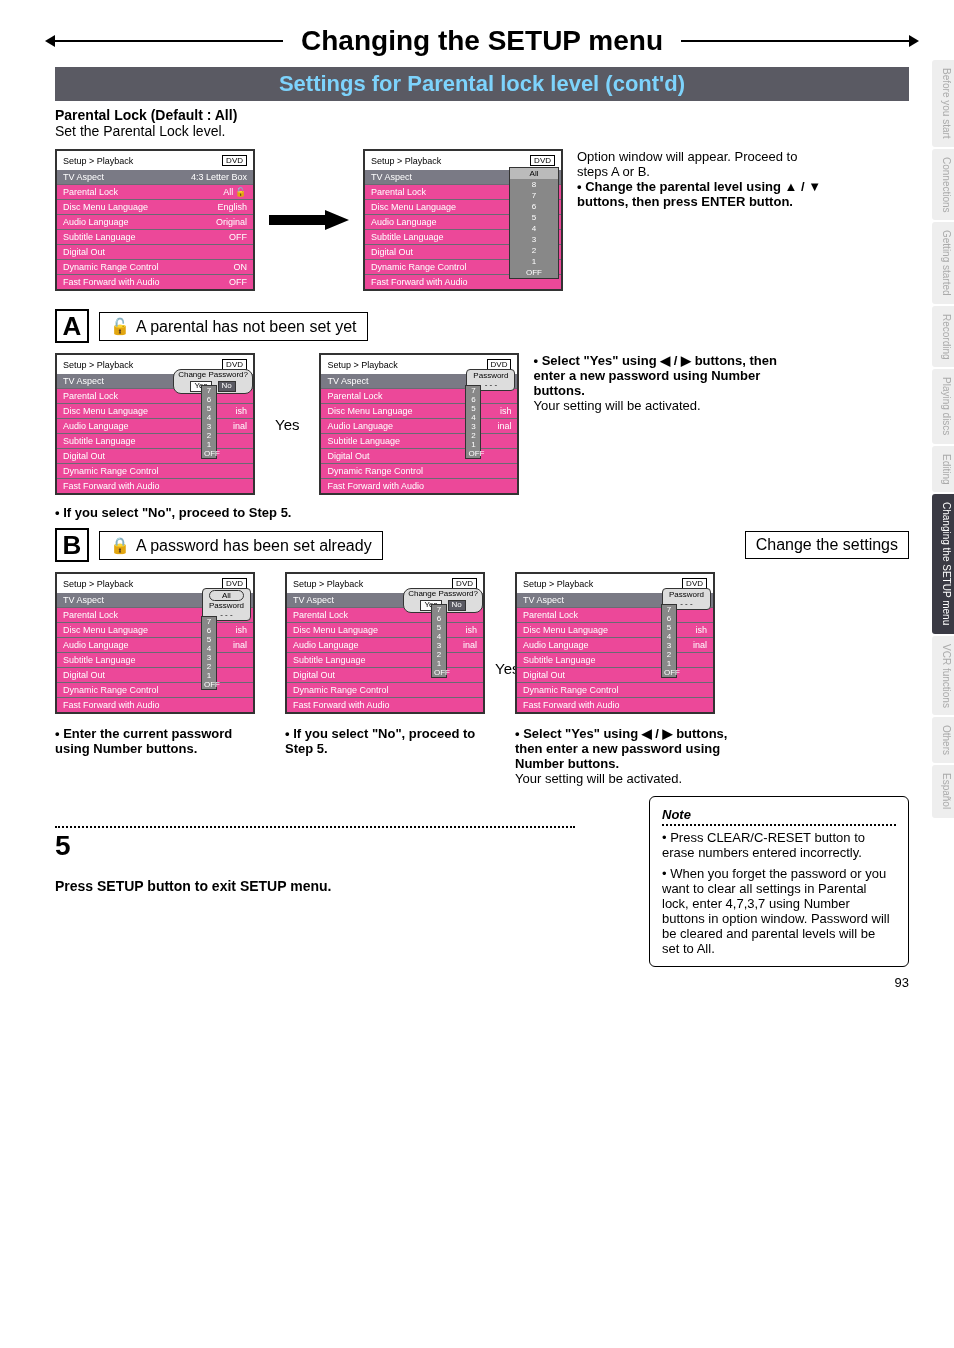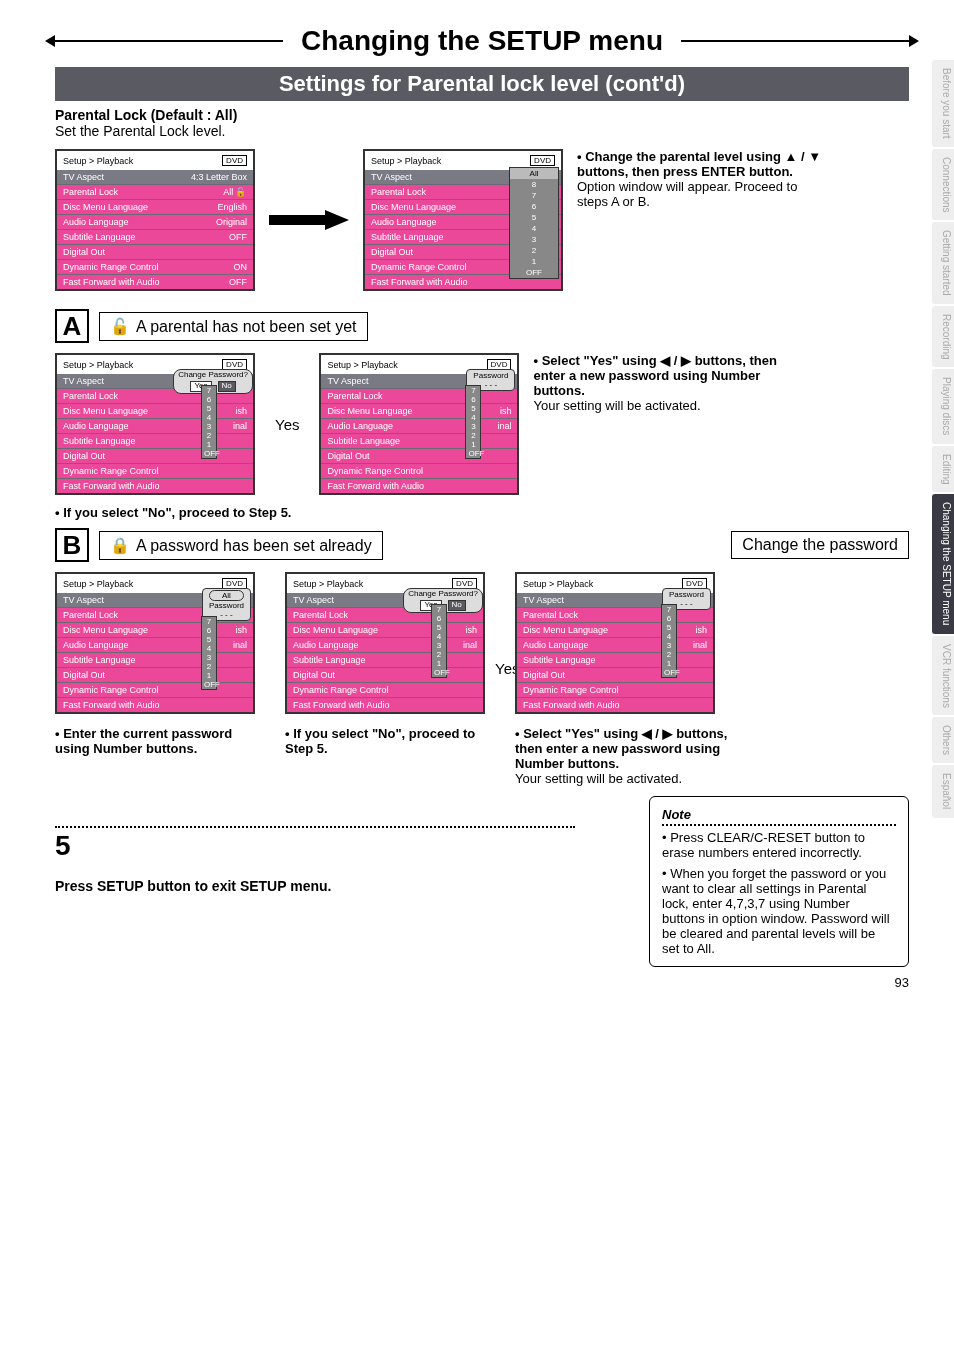--- a/index.html
+++ b/index.html
@@ -5,21 +5,21 @@
   * { box-sizing: border-box; margin: 0; padding: 0; }
   body { font-family: Arial, Helvetica, sans-serif; background: #fff; width: 954px; }
   .page { position: relative; width: 954px; padding: 25px 45px 25px 55px; }
 
   .title-band { display:flex; align-items:center; gap:8px; margin-bottom:10px; }
   .title-band .line { flex:1; height:2px; background:#000; position:relative;}
   .title-band .line.left::before { content:""; position:absolute; left:-10px; top:-5px; border-right:10px solid #000; border-top:6px solid transparent; border-bottom:6px solid transparent;}
   .title-band .line.right::after { content:""; position:absolute; right:-10px; top:-5px; border-left:10px solid #000; border-top:6px solid transparent; border-bottom:6px solid transparent;}
   .title { font-weight:bold; font-size:28px; text-align:center; padding:0 10px;}
 
-  .subtitle-bar { background:#5a5a63; color:#ffffff; font-size:22px; font-weight:bold; text-align:center; padding:4px 0; margin-top:4px;}
+  .subtitle-bar { background:#5a5a63; color:#7dd3fc; font-size:22px; font-weight:bold; text-align:center; padding:4px 0; margin-top:4px;}
   .section-heading { font-weight:bold; font-size:14px; margin-top:6px; }
   .section-sub { font-size:14px; margin-bottom:10px;}
 
   .side-tabs { position:absolute; right:0; top:60px; width:22px; display:flex; flex-direction:column; gap:2px; }
   .side-tab { writing-mode:vertical-rl; font-size:10px; color:#aaa; background:#eee; padding:8px 2px; text-align:center; border-radius:3px 0 0 3px;}
   .side-tab.active { background:#3a3a44; color:#fff; }
 
   .row { display:flex; align-items:flex-start; gap:14px; margin:10px 0 18px 0; }
 
   .menu-panel { border:2px solid #333; border-radius:0; background:#fff; width:200px; font-size:9px; overflow:hidden;}
@@ -198,22 +198,22 @@
           <div class="cell">6</div>
           <div class="cell">5</div>
           <div class="cell">4</div>
           <div class="cell">3</div>
           <div class="cell">2</div>
           <div class="cell">1</div>
           <div class="cell">OFF</div>
         </div>
     </div>
     <div class="right-col-text">
+      <div class="instr">Option window will appear. Proceed to steps A or B.</div>
       <div class="instr"><b>• Change the parental level using ▲ / ▼ buttons, then press ENTER button.</b></div>
-      <div class="instr">Option window will appear. Proceed to steps A or B.</div>
     </div>
   </div>
 
   <div class="step-box">
     <div class="step-letter">A</div>
     <div class="step-title-box"><span class="lock-icon">🔓</span><span>A parental has not been set yet</span></div>
   </div>
 
   <div class="two-row">
     <div class="panel-wrap">
@@ -337,21 +337,21 @@
       <div class="instr">Your setting will be activated.</div>
     </div>
   </div>
   <div class="bul">• If you select "No", proceed to Step 5.</div>
 
   <div class="step-box" style="justify-content:space-between;">
     <div style="display:flex;align-items:center;gap:10px;">
       <div class="step-letter">B</div>
       <div class="step-title-box"><span class="lock-icon">🔒</span><span>A password has been set already</span></div>
     </div>
-    <div class="step-title-box" style="margin-left:auto;">Change the password</div>
+    <div class="step-title-box" style="margin-left:auto;">Change the settings</div>
   </div>
 
   <div class="two-row" style="gap:30px;">
     <div>
       <div class="panel-wrap">
         <div class="menu-panel">
           <div class="bc">
               <span>Setup &gt; Playback</span>
               <span class="dvd">DVD</span>
             </div>

